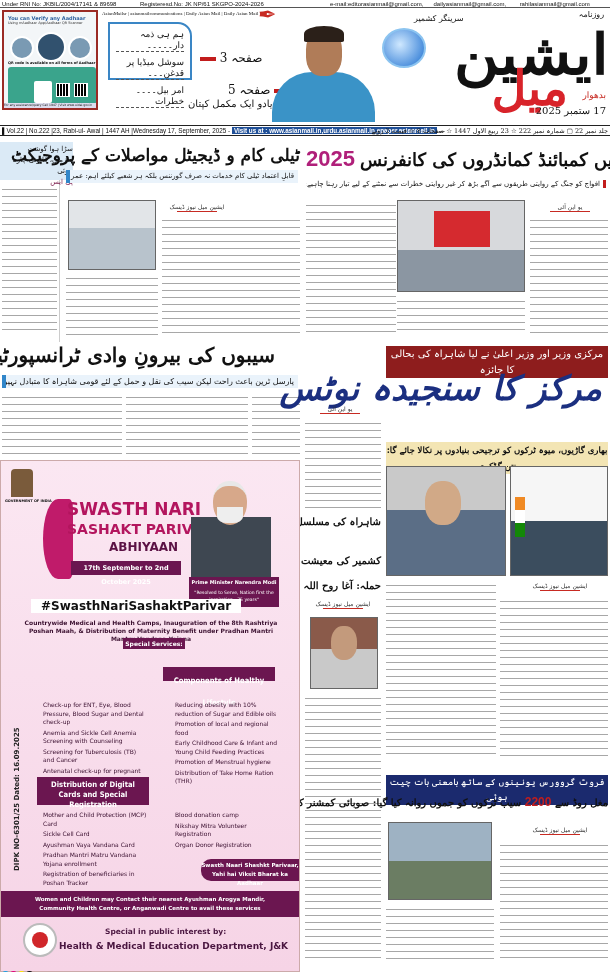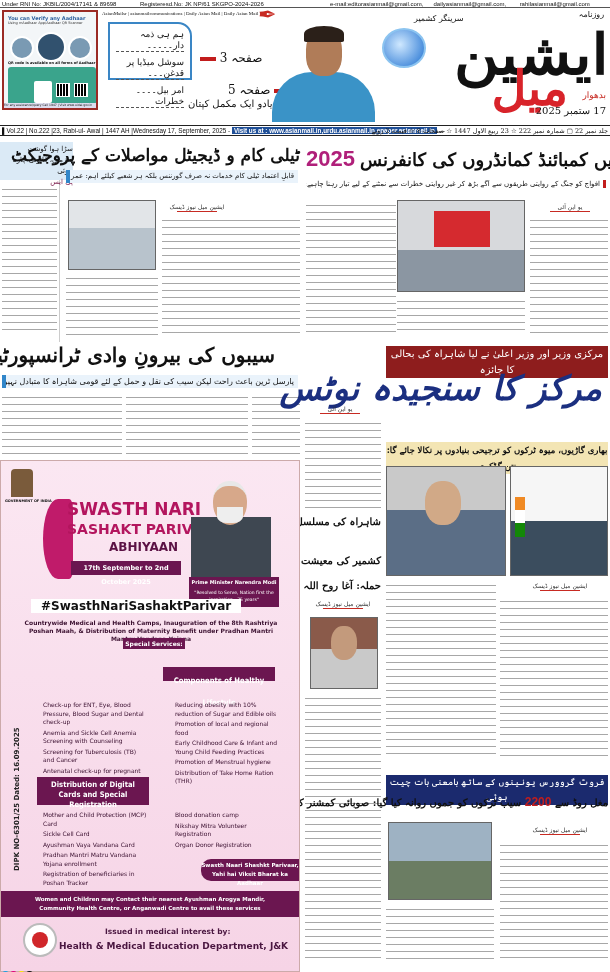--- a/index.html
+++ b/index.html
@@ -244,21 +244,21 @@
   <div class="ad-list" style="left:174px;top:350px;width:106px">
     <div>Blood donation camp</div>
     <div>Nikshay Mitra Volunteer Registration</div>
     <div>Organ Donor Registration</div>
   </div>
   <div class="purple" style="position:absolute;left:200px;top:398px;width:98px;height:22px;font-size:5.5px;text-align:center;line-height:9px;padding-top:2px;font-weight:bold;border-radius:10px 0 0 10px">Swasth Naari Shashkt Parivaar, Yahi hai Viksit Bharat ka Aadhaar</div>
   <div class="purple" style="position:absolute;left:0;top:430px;width:298px;height:26px;font-size:5.5px;text-align:center;line-height:9px;padding:4px 16px 0;font-weight:bold">Women and Children may Contact their nearest Ayushman Arogya Mandir, Community Health Centre, or Anganwadi Centre to avail these services</div>
   <div style="position:absolute;left:22px;top:462px;width:34px;height:34px;border-radius:50%;background:#fff;border:2px solid #bbb">
     <div style="position:absolute;left:7px;top:7px;width:16px;height:16px;border-radius:50%;background:#d0262a"></div>
   </div>
-  <div style="position:absolute;left:104px;top:466px;font-size:7.5px;font-weight:bold;color:#4a1640">Issued in medical interest by:</div>
+  <div style="position:absolute;left:104px;top:466px;font-size:7.5px;font-weight:bold;color:#4a1640">Special in public interest by:</div>
   <div style="position:absolute;left:58px;top:480px;font-size:9px;font-weight:bold;color:#4a1640">Health &amp; Medical Education Department, J&amp;K</div>
   <div style="position:absolute;left:-54px;top:336px;transform:rotate(-90deg);font-size:7px;font-weight:bold;color:#222;white-space:nowrap;width:140px">DIPK NO-6301/25 Dated: 16.09.2025</div>
 </div>
 
 <div class="abs regmarks">
   <span class="dot" style="background:#1ba1e2;margin-left:2px"></span><span class="dot" style="background:#e4007c"></span><span class="dot" style="background:#ffe600"></span><span class="dot" style="background:#111"></span>
   <span style="display:inline-block;width:520px;height:4px;background:#555;vertical-align:middle;border-radius:2px"></span>
 </div>
 
 </body></html>

